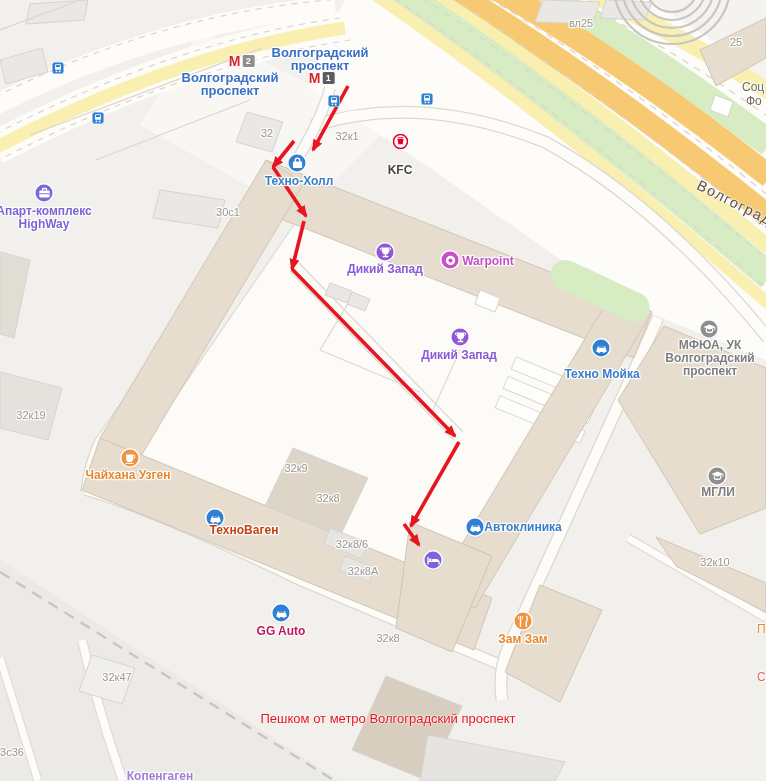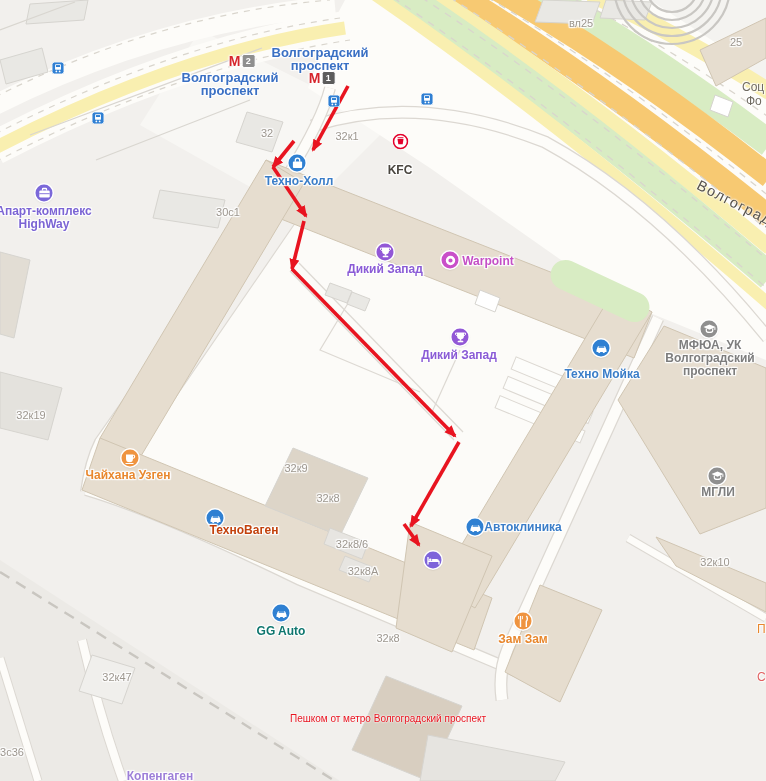--- a/index.html
+++ b/index.html
@@ -16,21 +16,21 @@
   .poi-label{font-size:12px;font-weight:bold;line-height:13px;}
   .bld-label{font-size:11px;color:#9c968e;font-weight:normal;}
   .metro-ic{display:flex;align-items:center;gap:1px;filter:drop-shadow(0 0 1px #fff);}
   .metro-m{color:#d6262c;font-weight:bold;font-size:14px;line-height:12px;text-shadow:0 0 2px #fff,0 0 2px #fff;}
   .metro-badge{width:12px;height:12px;border-radius:2.5px;color:#fff;font-size:9px;font-weight:bold;
                display:flex;align-items:center;justify-content:center;border:1px solid #fff;}
   .edge-label{position:absolute;transform:translate(0,-50%);white-space:nowrap;font-size:12px;
        text-shadow:0 0 2px #fff,0 0 2px #fff,1px 1px 1px #fff,-1px -1px 1px #fff;}
   .road-label{position:absolute;font-size:14.5px;letter-spacing:1.5px;color:#57524b;white-space:nowrap;
        transform-origin:left center;text-shadow:0 0 2px #fff,0 0 2px #fff,0 0 3px #fff;}
-  .annotation{position:absolute;transform:translate(-50%,-50%);font-size:10px;white-space:nowrap;
+  .annotation{position:absolute;transform:translate(-50%,-50%);font-size:13px;white-space:nowrap;
        text-shadow:0 0 2px #fff,0 0 2px #fff;}
   .tram{position:absolute;transform:translate(-50%,-50%);}
 </style>
 </head>
 <body>
 
 <div id="stage">
 
 <svg id="basemap" width="766" height="781" viewBox="0 0 766 781">
   <rect width="766" height="781" fill="#f2f0ed"></rect>
@@ -338,21 +338,21 @@
         <div>Зам Зам</div>
       </div>
       <div class="poi" style="left: 281px; top: 613px;">
         <div class="poi-icon" style="background: rgb(47, 128, 210);">
           <svg width="16" height="16" viewBox="0 0 16 16">
             <path d="M3 9.5l1-2.8a1.3 1.3 0 0 1 1.2-.9h5.6a1.3 1.3 0 0 1 1.2.9l1 2.8v2h-1.6a1.1 1.1 0 0 1-2.2 0H6.8a1.1 1.1 0 0 1-2.2 0H3z" fill="#fff"></path>
             <path d="M5 7.3l.6-1.5h4.8l.6 1.5z" fill="#2f80d2"></path>
           </svg>
         </div>
       </div>
-      <div class="lbl poi-label" style="left: 281px; top: 631px; color: #0f766e;">
+      <div class="lbl poi-label" style="left: 281px; top: 631px; color: #be185d;">
         <div>GG Auto</div>
       </div>
       <div class="lbl poi-label" style="left: 160px; top: 776px; color: rgb(157, 127, 216); text-align: right;">
         <div>Копенгаген</div>
       </div>
       <div class="metro-ic" style="position: absolute; left: 242px; top: 61px; transform: translate(-50%, -50%);">
         <span class="metro-m">М</span>
         <span class="metro-badge" style="background: rgb(143, 143, 143);">2</span>
       </div>
       <div class="lbl poi-label" style="left: 230px; top: 84px; color: rgb(58, 112, 196); font-size: 13px;">

